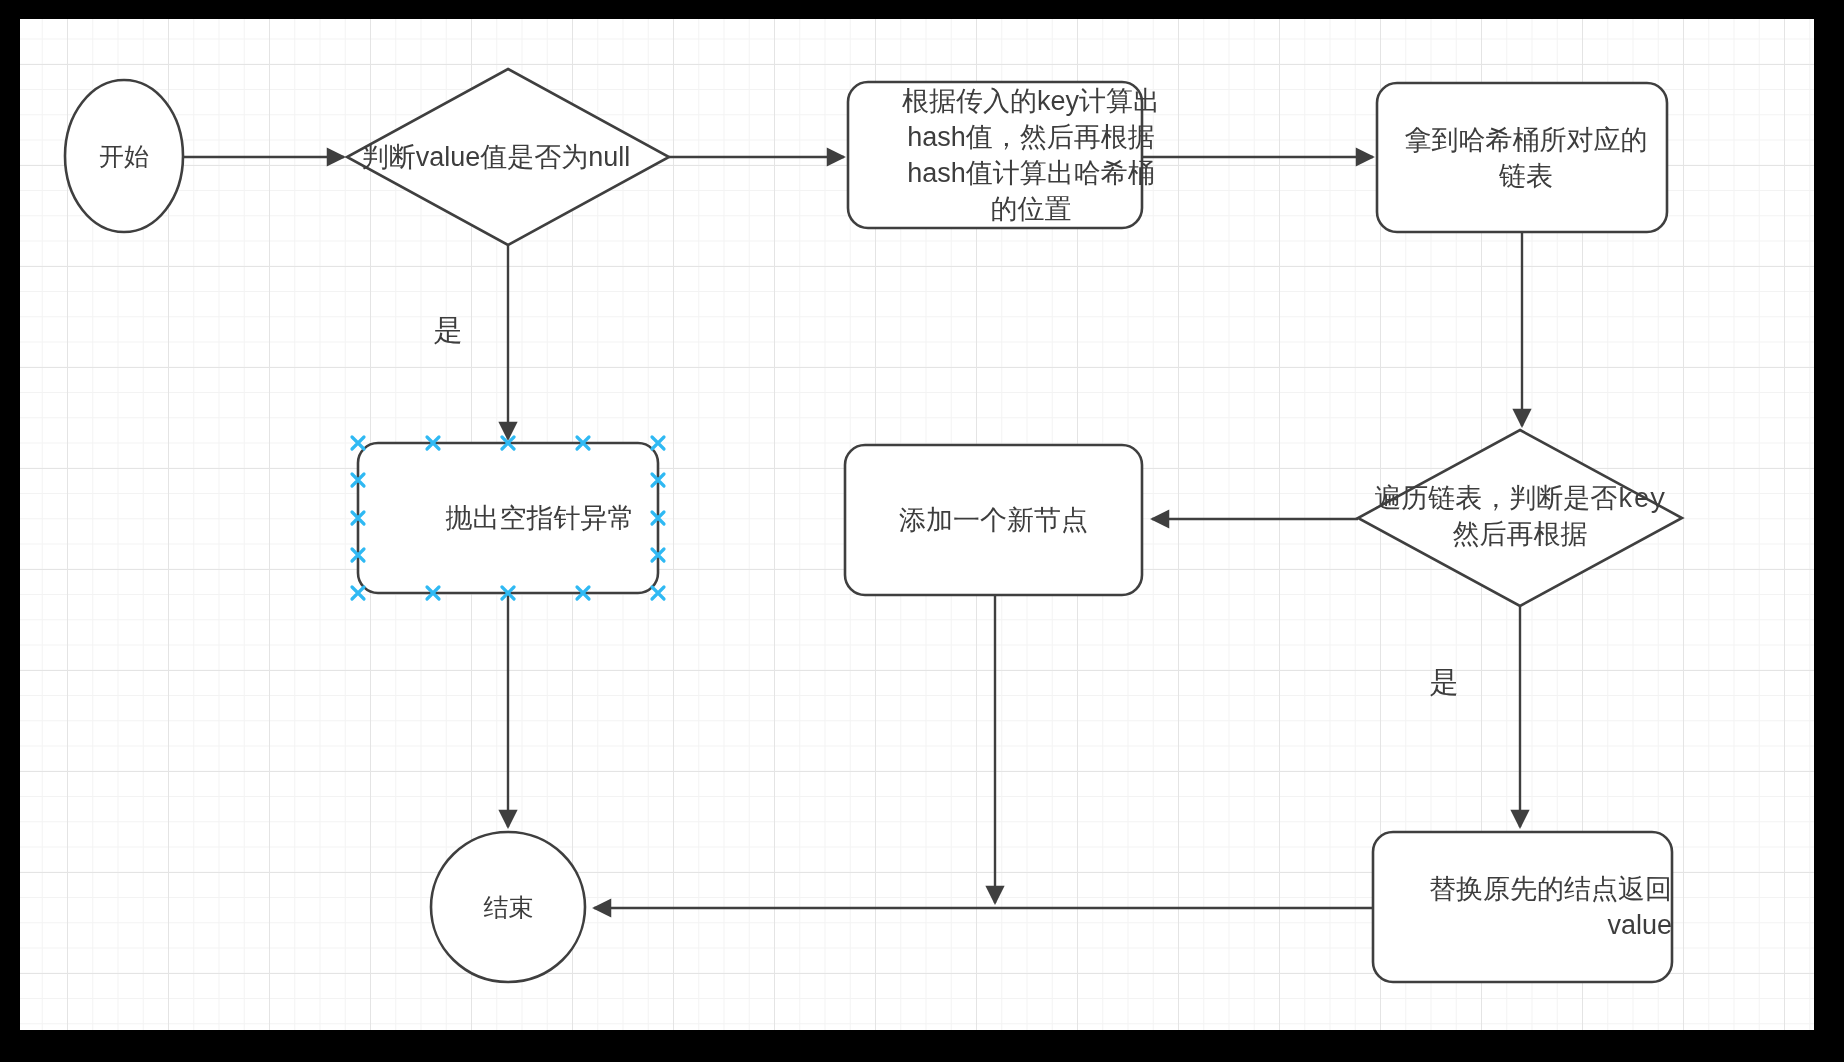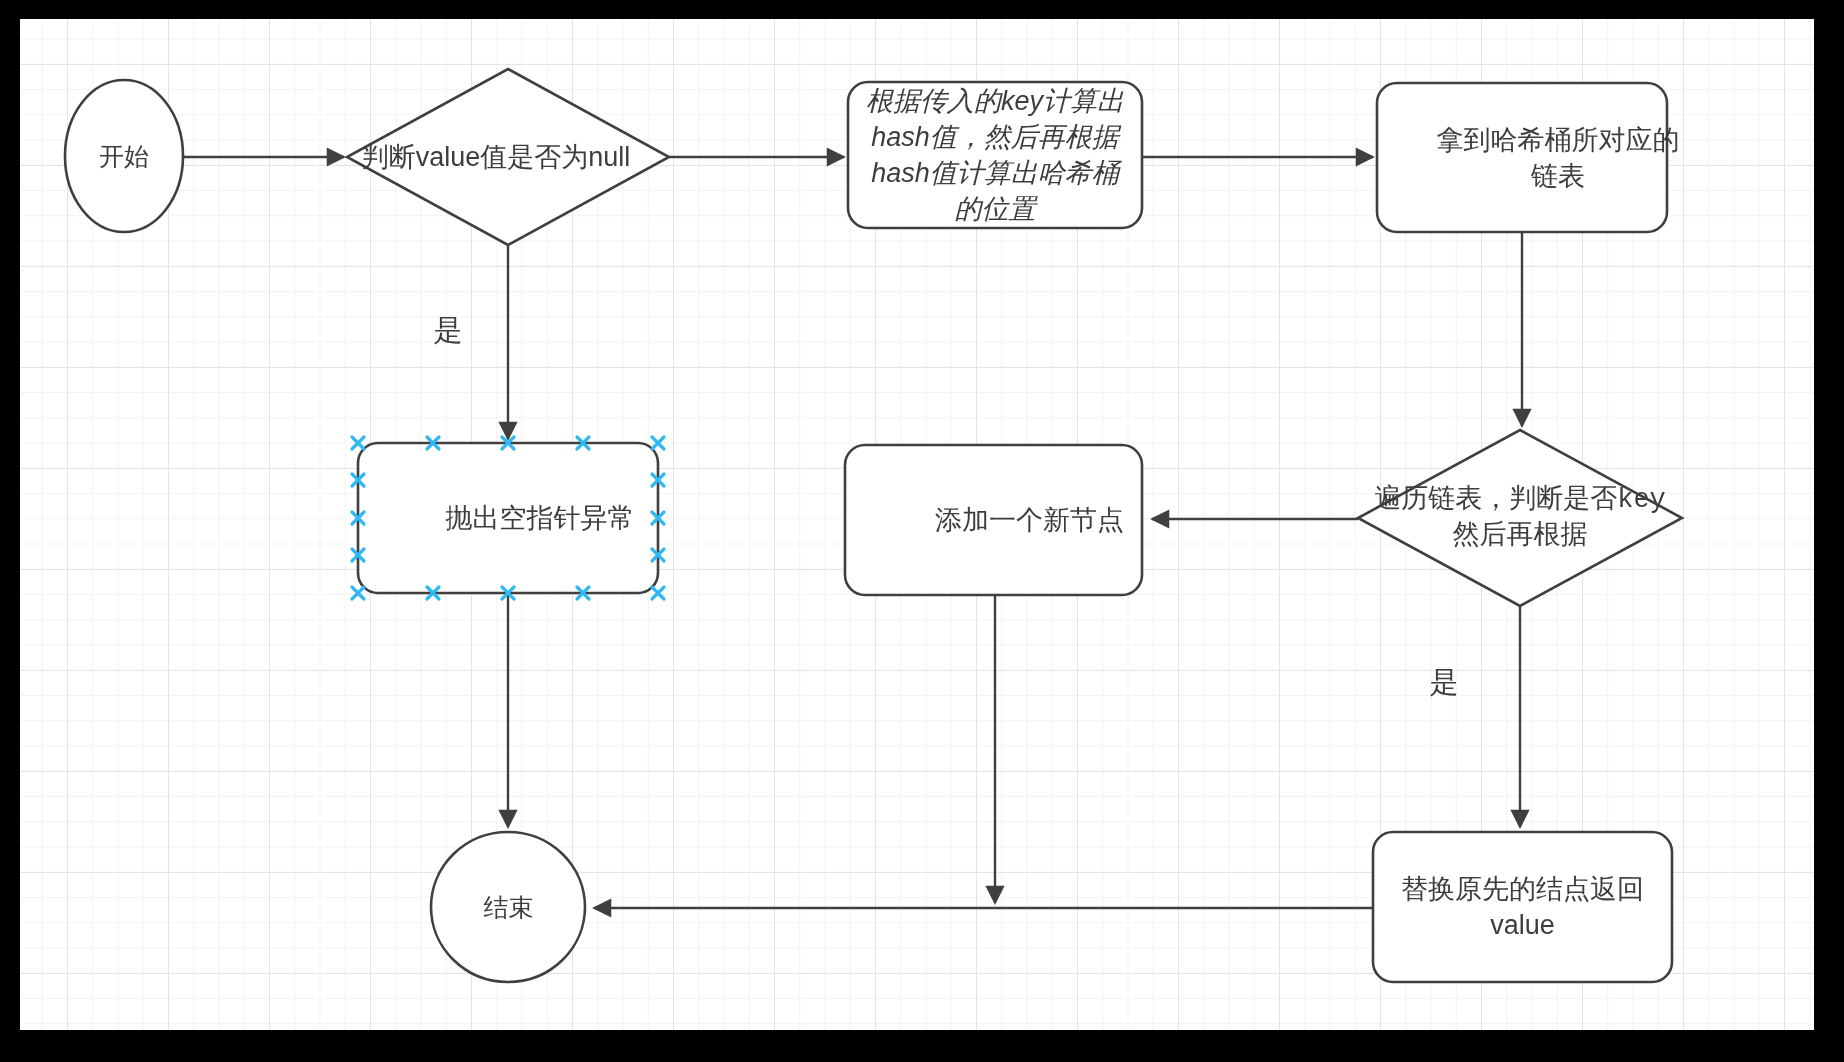--- a/index.html
+++ b/index.html
@@ -93,46 +93,46 @@
   </svg>
 
   <div class="label label-lg" style="left:45px;top:61px;width:118px;height:152px;">
     <div>开始</div>
   </div>
 
   <div class="label" style="left:315px;top:50px;width:322px;height:176px;">
     <div>判断value值是否为null</div>
   </div>
 
-  <div class="label" style="left:828px;top:63px;width:294px;height:146px;font-style:italic;">
+  <div class="label" style="left:864px;top:63px;width:294px;height:146px;">
     <div>根据传入的key计算出</div>
     <div>hash值，然后再根据</div>
     <div>hash值计算出哈希桶</div>
     <div>的位置</div>
   </div>
 
-  <div class="label" style="left:1357px;top:64px;width:298px;height:149px;padding-left:32px;">
+  <div class="label" style="left:1357px;top:64px;width:298px;height:149px;">
     <div>拿到哈希桶所对应的</div>
     <div>链表</div>
   </div>
 
   <div class="label" style="left:1338px;top:411px;width:324px;height:176px;font-family:Liberation Mono, monospace;">
     <div>遍历链表，判断是否key</div>
     <div>然后再根据</div>
   </div>
 
   <div class="label" style="left:338px;top:424px;width:300px;height:150px;padding-left:32px;">
     <div>抛出空指针异常</div>
   </div>
 
-  <div class="label" style="left:825px;top:426px;width:297px;height:150px;padding-left:36px;">
+  <div class="label" style="left:825px;top:426px;width:297px;height:150px;">
     <div>添加一个新节点</div>
   </div>
 
-  <div class="label" style="left:1353px;top:813px;width:299px;height:150px;">
+  <div class="label" style="left:1353px;top:813px;width:299px;height:150px;align-items:flex-end;">
     <div>替换原先的结点返回</div>
     <div>value</div>
   </div>
 
   <div class="label label-lg" style="left:412px;top:813px;width:153px;height:150px;">
     <div>结束</div>
   </div>
 
   <div class="edge-label" style="left:398px;top:297px;width:60px;">是</div>
   <div class="edge-label" style="left:1394px;top:649px;width:60px;">是</div>

